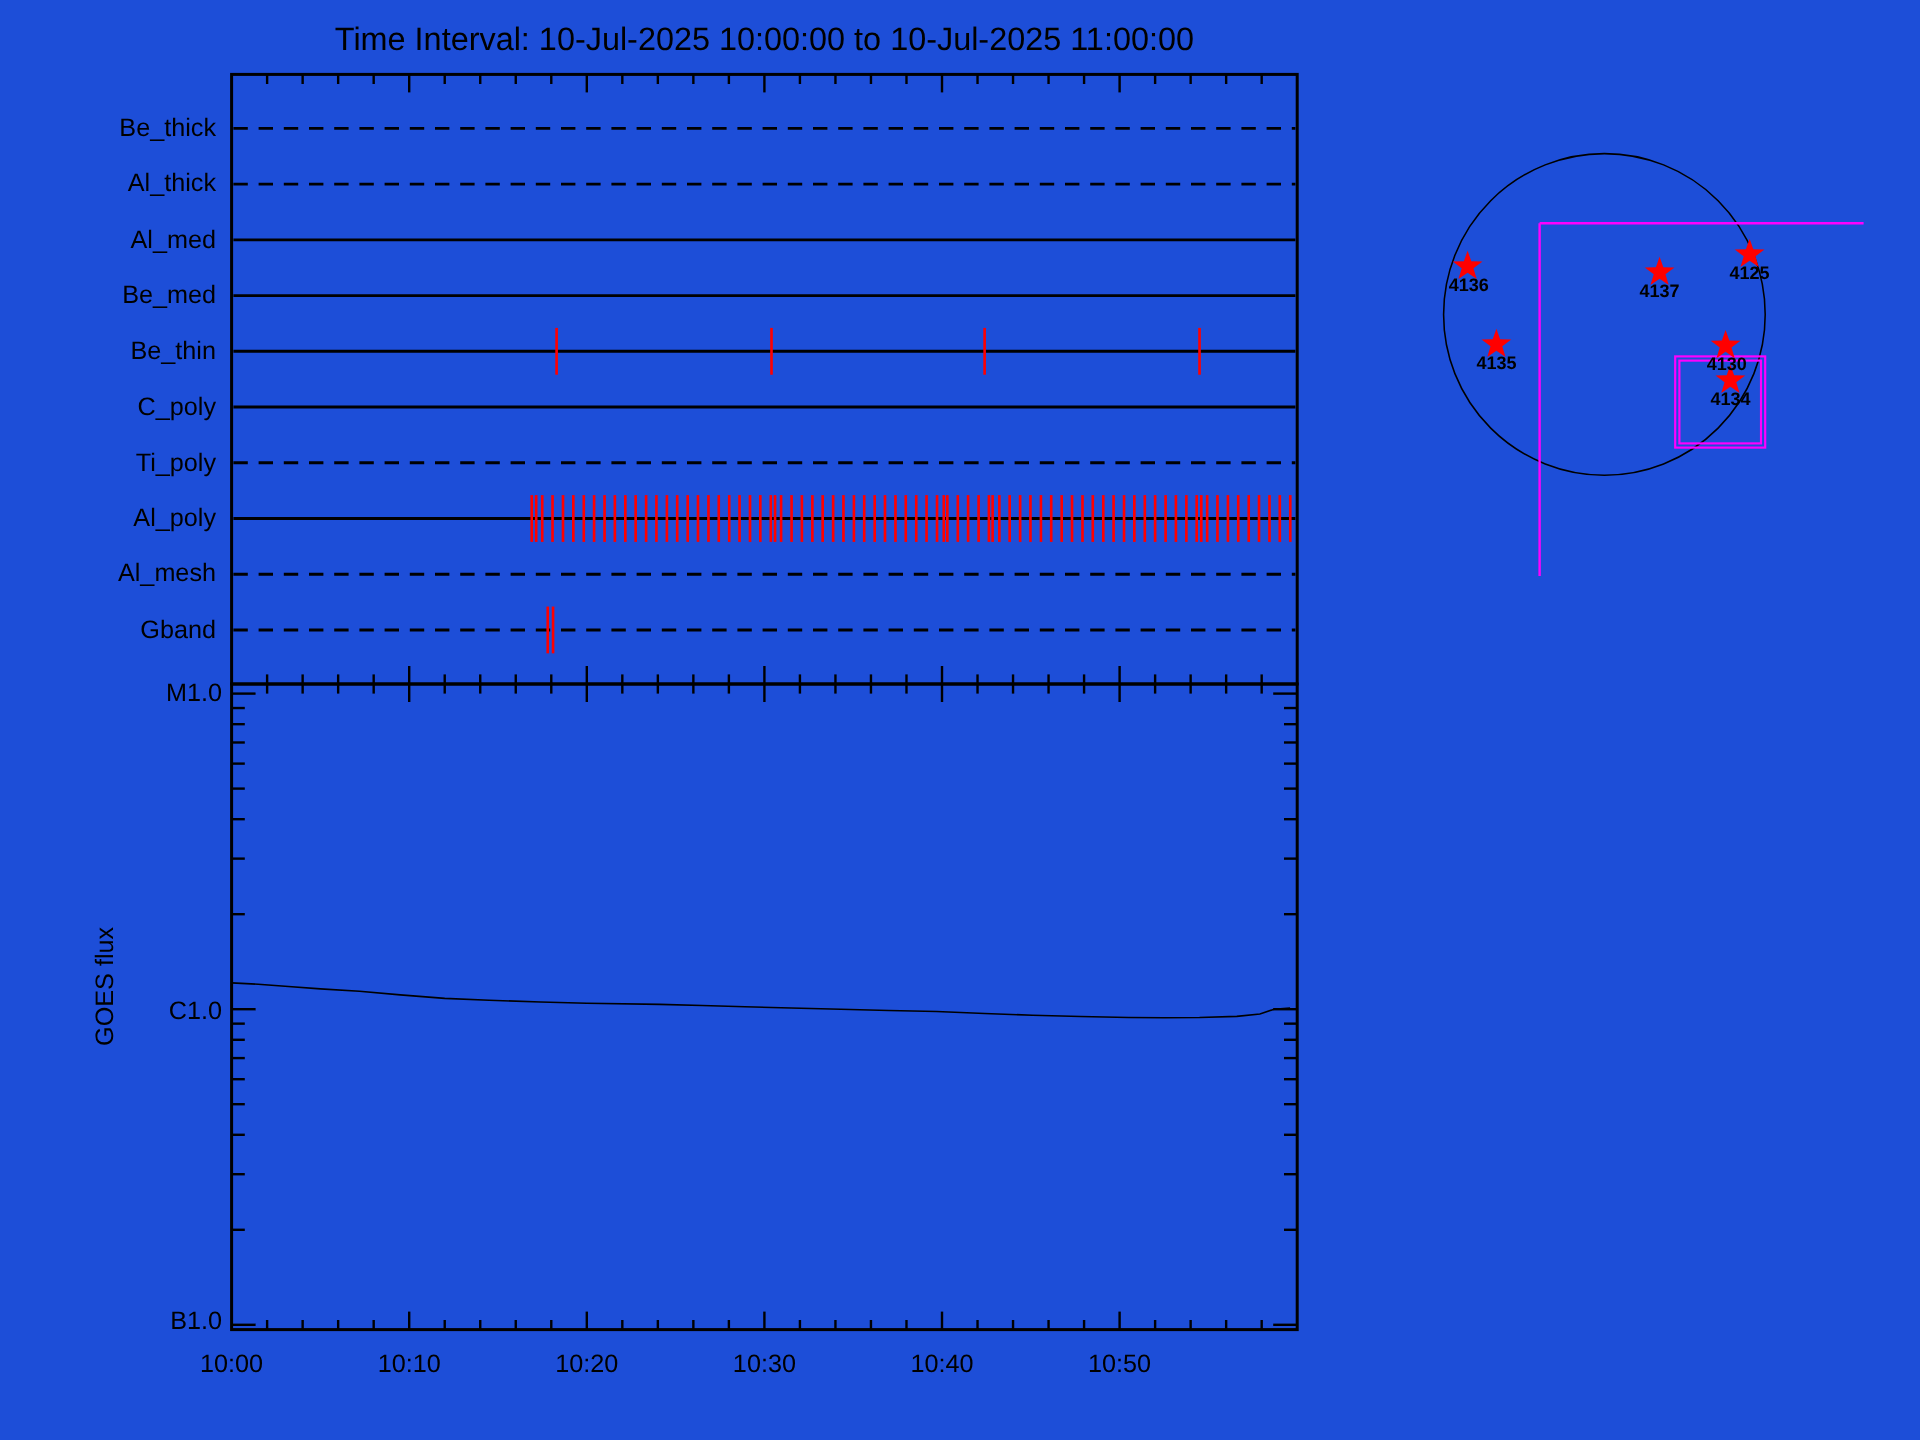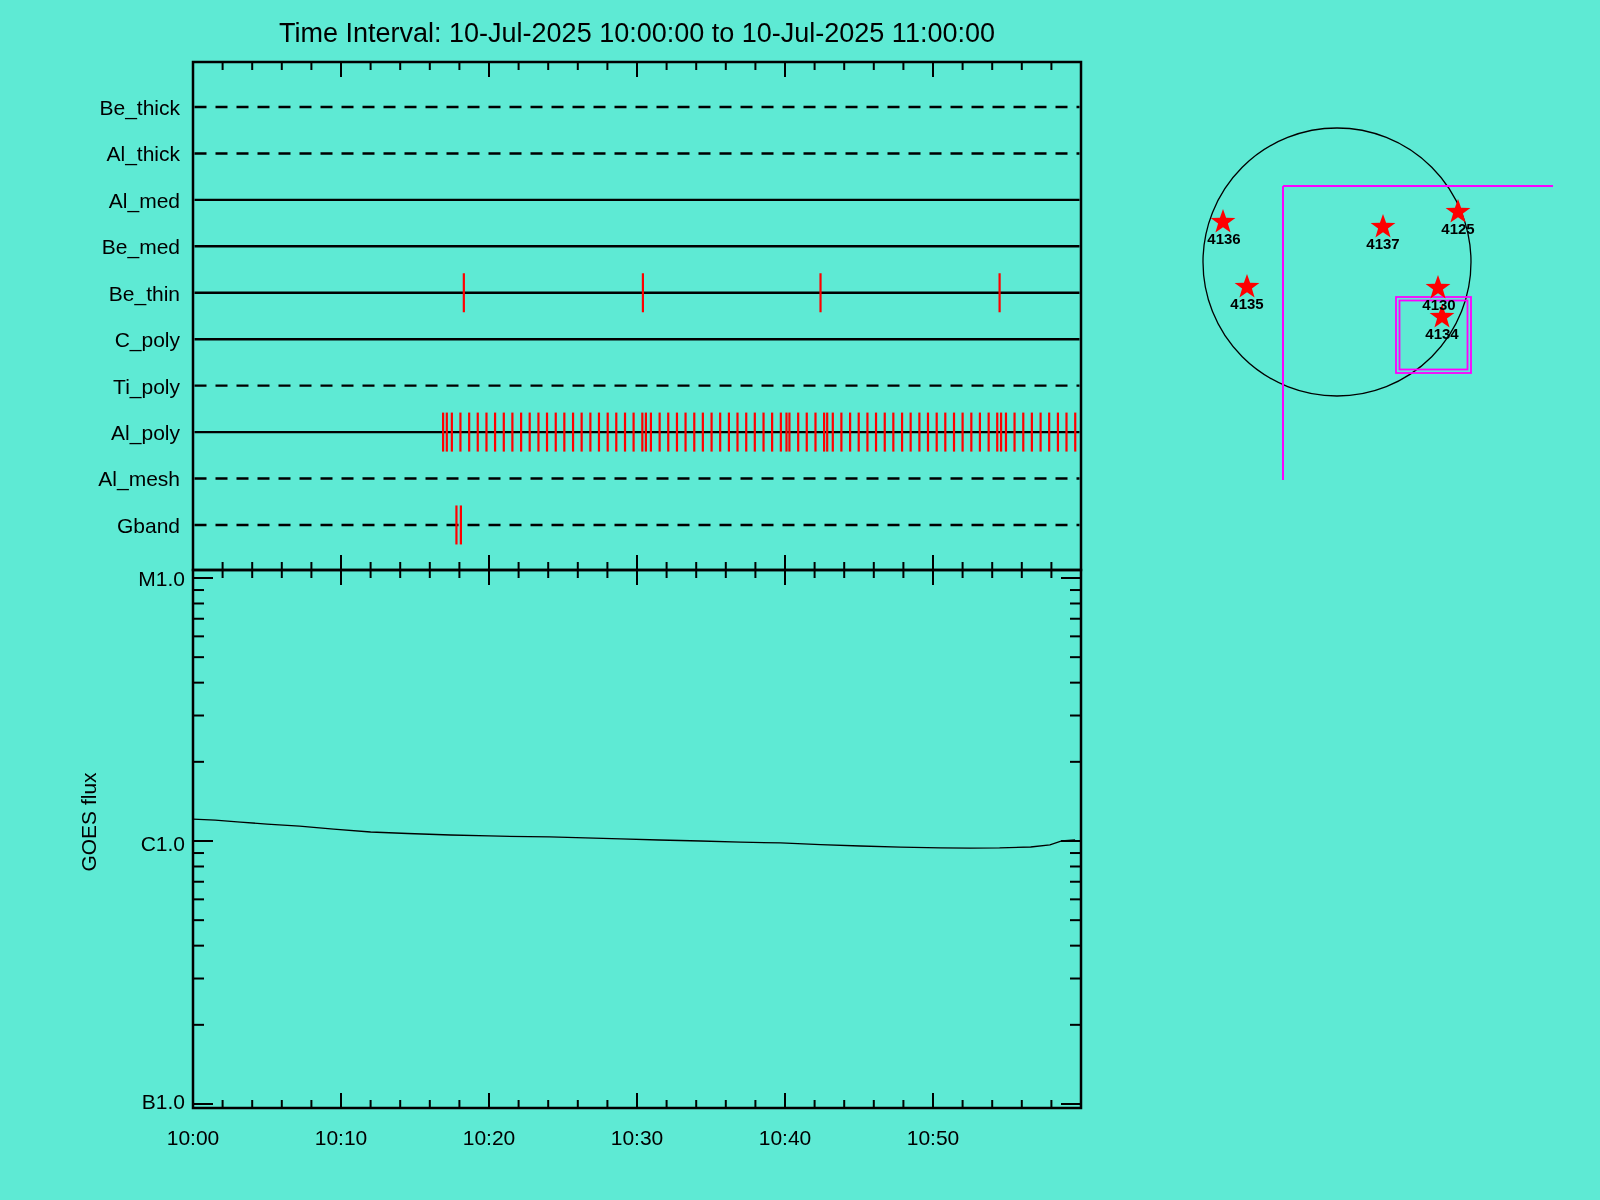--- a/index.html
+++ b/index.html
@@ -1,16 +1,16 @@
 <!DOCTYPE html>
 <html><head>
 <meta charset="utf-8">
 <style>
   html,body{margin:0;padding:0;background:#ffffff;}
-  .canvas{position:relative;width:1600px;height:1200px;background:#5eead4;overflow:hidden;
+  .canvas{position:relative;width:1600px;height:1200px;background:#1d4ed8;overflow:hidden;
           font-family:"Liberation Sans", sans-serif;}
   svg{position:absolute;left:0;top:0;}
   text{fill:#000000;font-family:"Liberation Sans", sans-serif;}
   .title-text{font-size:27px;}
   .axis-label{font-size:21px;}
   .row-label{font-size:21px;}
   .ylabel-text{font-size:21px;}
   .star-label{font-size:15px;font-weight:bold;}
 </style>
 </head>

